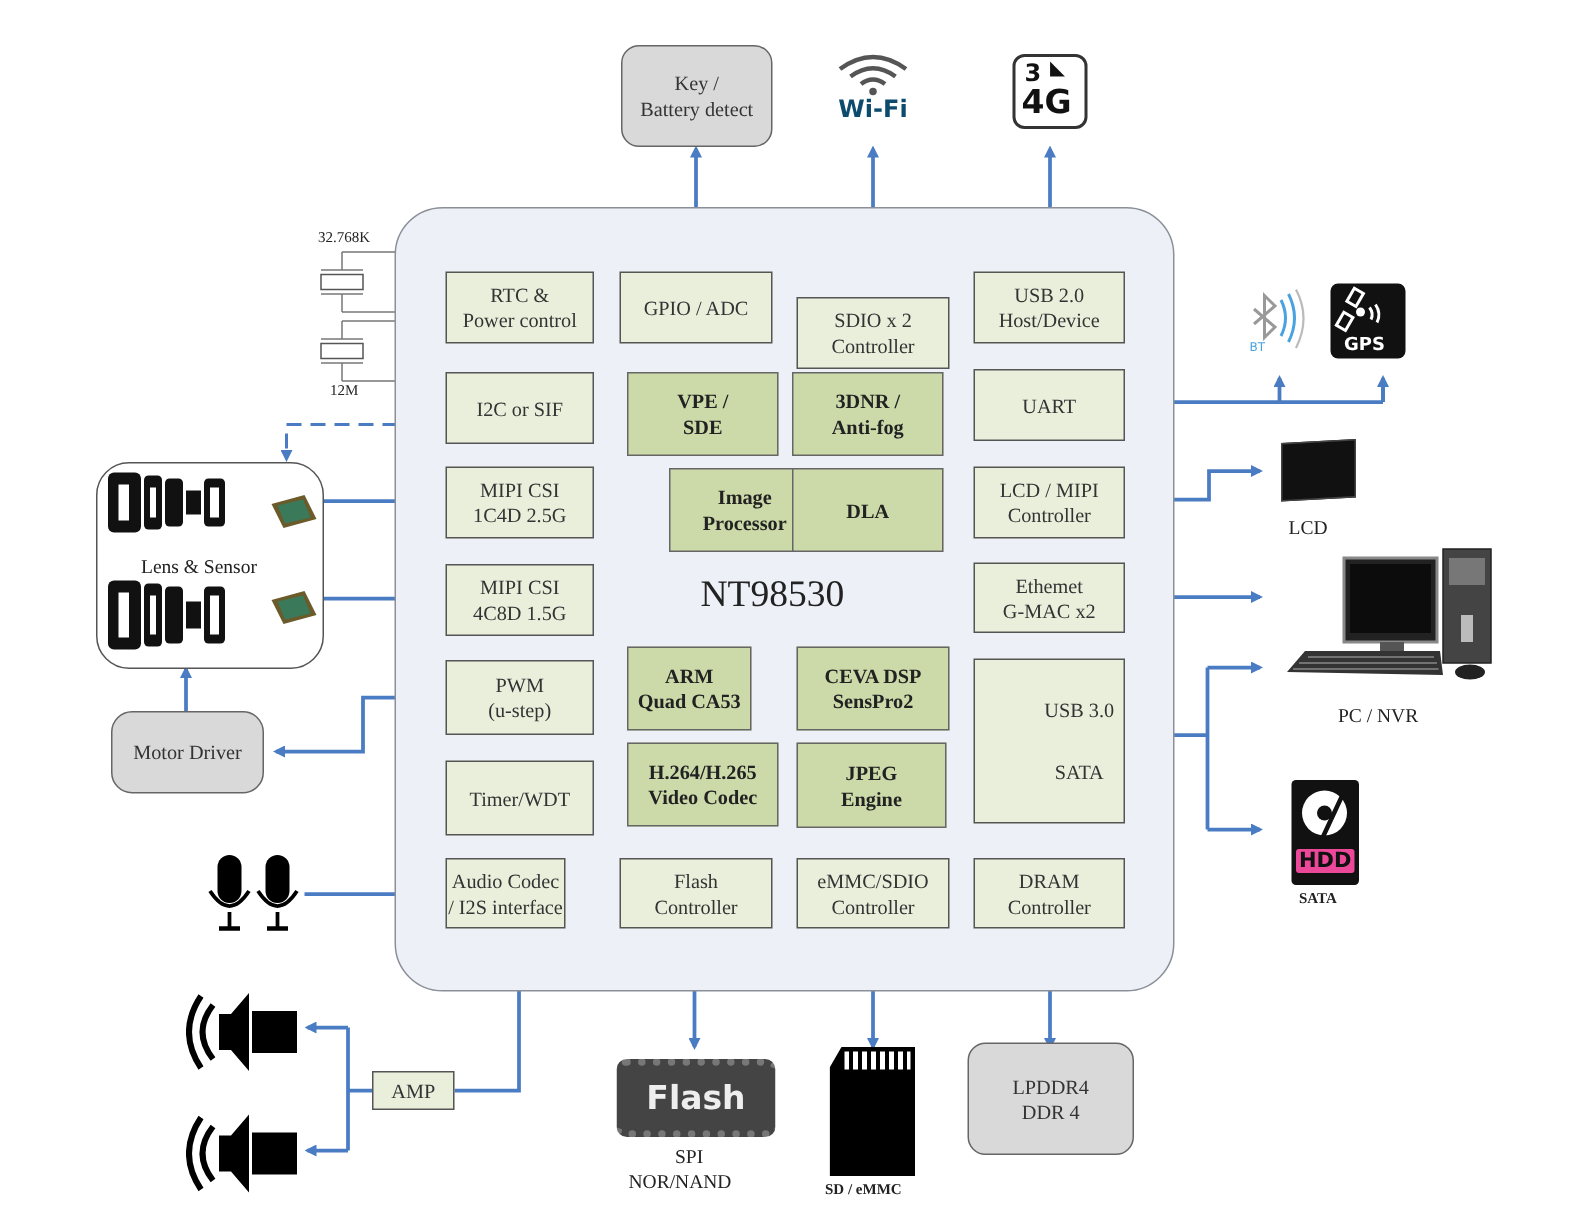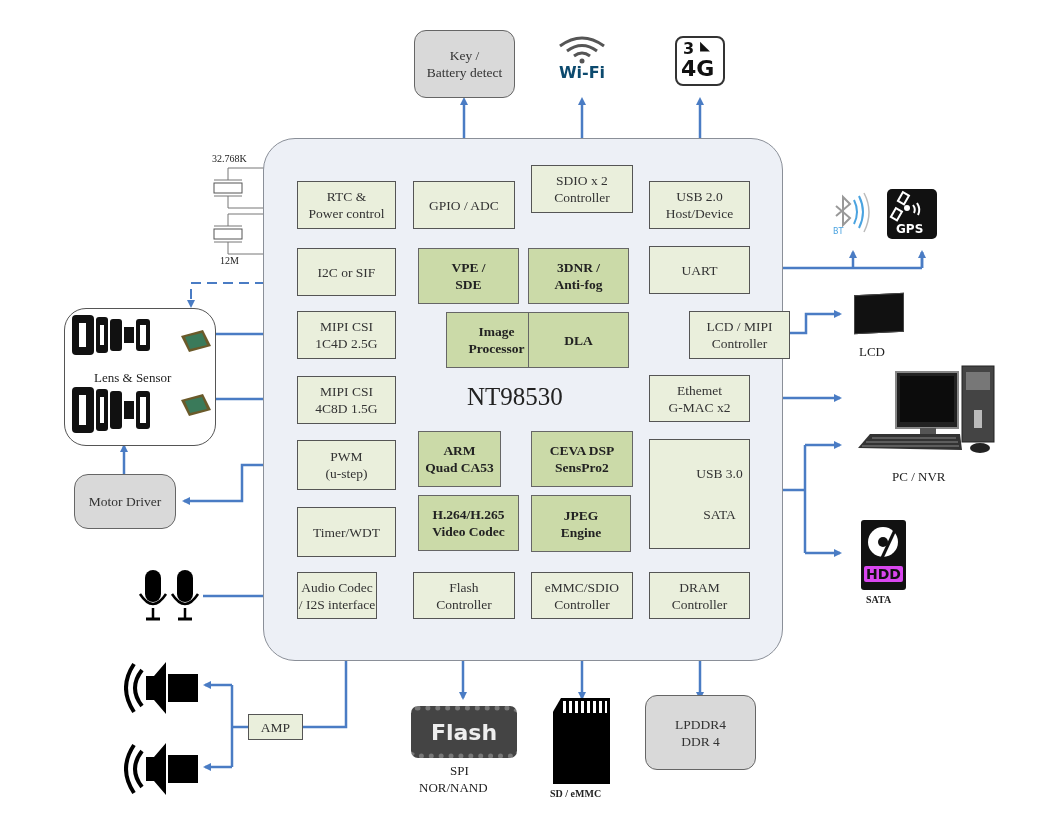--- a/index.html
+++ b/index.html
@@ -92,21 +92,21 @@
 <div class="chip"></div>
 <div class="chipname">NT98530</div>
 
 <div class="blk" style="left:297px;top:181px;width:99px;height:48px;">
     <span>RTC &amp;</span>
     <span>Power control</span>
   </div>
 <div class="blk" style="left:413px;top:181px;width:102px;height:48px;">
     <span>GPIO / ADC</span>
   </div>
-<div class="blk" style="left:531px;top:165px;width:102px;height:48px;">
+<div class="blk" style="left:531px;top:198px;width:102px;height:48px;">
     <span>SDIO x 2</span>
     <span>Controller</span>
   </div>
 <div class="blk" style="left:649px;top:181px;width:101px;height:48px;">
     <span>USB 2.0</span>
     <span>Host/Device</span>
   </div>
 
 <div class="blk" style="left:297px;top:248px;width:99px;height:48px;">
     <span>I2C or SIF</span>
@@ -127,21 +127,21 @@
     <span>MIPI CSI</span>
     <span>1C4D 2.5G</span>
   </div>
 <div class="blk core" style="left:418px;top:312px;width:101px;height:56px;margin-left:28px;">
     <span>Image</span>
     <span>Processor</span>
   </div>
 <div class="blk core" style="left:528px;top:312px;width:101px;height:56px;">
     <span>DLA</span>
   </div>
-<div class="blk" style="left:649px;top:311px;width:101px;height:48px;margin-left:40px;">
+<div class="blk" style="left:649px;top:311px;width:101px;height:48px;">
     <span>LCD / MIPI</span>
     <span>Controller</span>
   </div>
 
 <div class="blk" style="left:297px;top:376px;width:99px;height:48px;">
     <span>MIPI CSI</span>
     <span>4C8D 1.5G</span>
   </div>
 <div class="blk" style="left:649px;top:375px;width:101px;height:47px;">
     <span>Ethemet</span>
@@ -256,21 +256,21 @@
   <ellipse cx="132" cy="86" rx="10" ry="5" fill="#222"></ellipse>
 </svg>
 <div class="lbl" style="left:892px;top:469px;font-size:13px;">PC / NVR</div>
 
 <div class="icon" style="left:861px;top:520px;width:45px;height:70px;background:#111;border-radius:3px;">
   <svg width="45" height="50" viewBox="0 0 45 50">
     <circle cx="22" cy="22" r="15" fill="#fff"></circle>
     <circle cx="22" cy="22" r="5" fill="#111"></circle>
     <path d="M34,10 L20,40" stroke="#111" stroke-width="3"></path>
   </svg>
-  <span style="position:absolute;left:3px;top:46px;background:#d946ef;color:#111;font-family:'DejaVu Sans',sans-serif;font-weight:bold;font-size:14px;padding:0 2px;border-radius:2px;">HDD</span>
+  <span style="position:absolute;left:3px;top:46px;background:#ec4899;color:#111;font-family:'DejaVu Sans',sans-serif;font-weight:bold;font-size:14px;padding:0 2px;border-radius:2px;">HDD</span>
 </div>
 <div class="lbl" style="left:866px;top:594px;font-size:10px;font-weight:bold;">SATA</div>
 
 <div class="icon" style="left:64px;top:308px;width:152px;height:138px;border:1px solid #555;border-radius:22px;box-sizing:border-box;background:#fff;"></div>
 <svg class="icon" style="left:70px;top:313px;" width="90" height="44" viewBox="0 0 90 44">
   <g fill="#111">
       <rect x="2" y="2" width="22" height="40" rx="4"></rect>
       <rect x="26" y="4" width="12" height="36" rx="3"></rect>
       <rect x="40" y="6" width="12" height="32" rx="3"></rect>
       <rect x="54" y="14" width="10" height="16"></rect>

